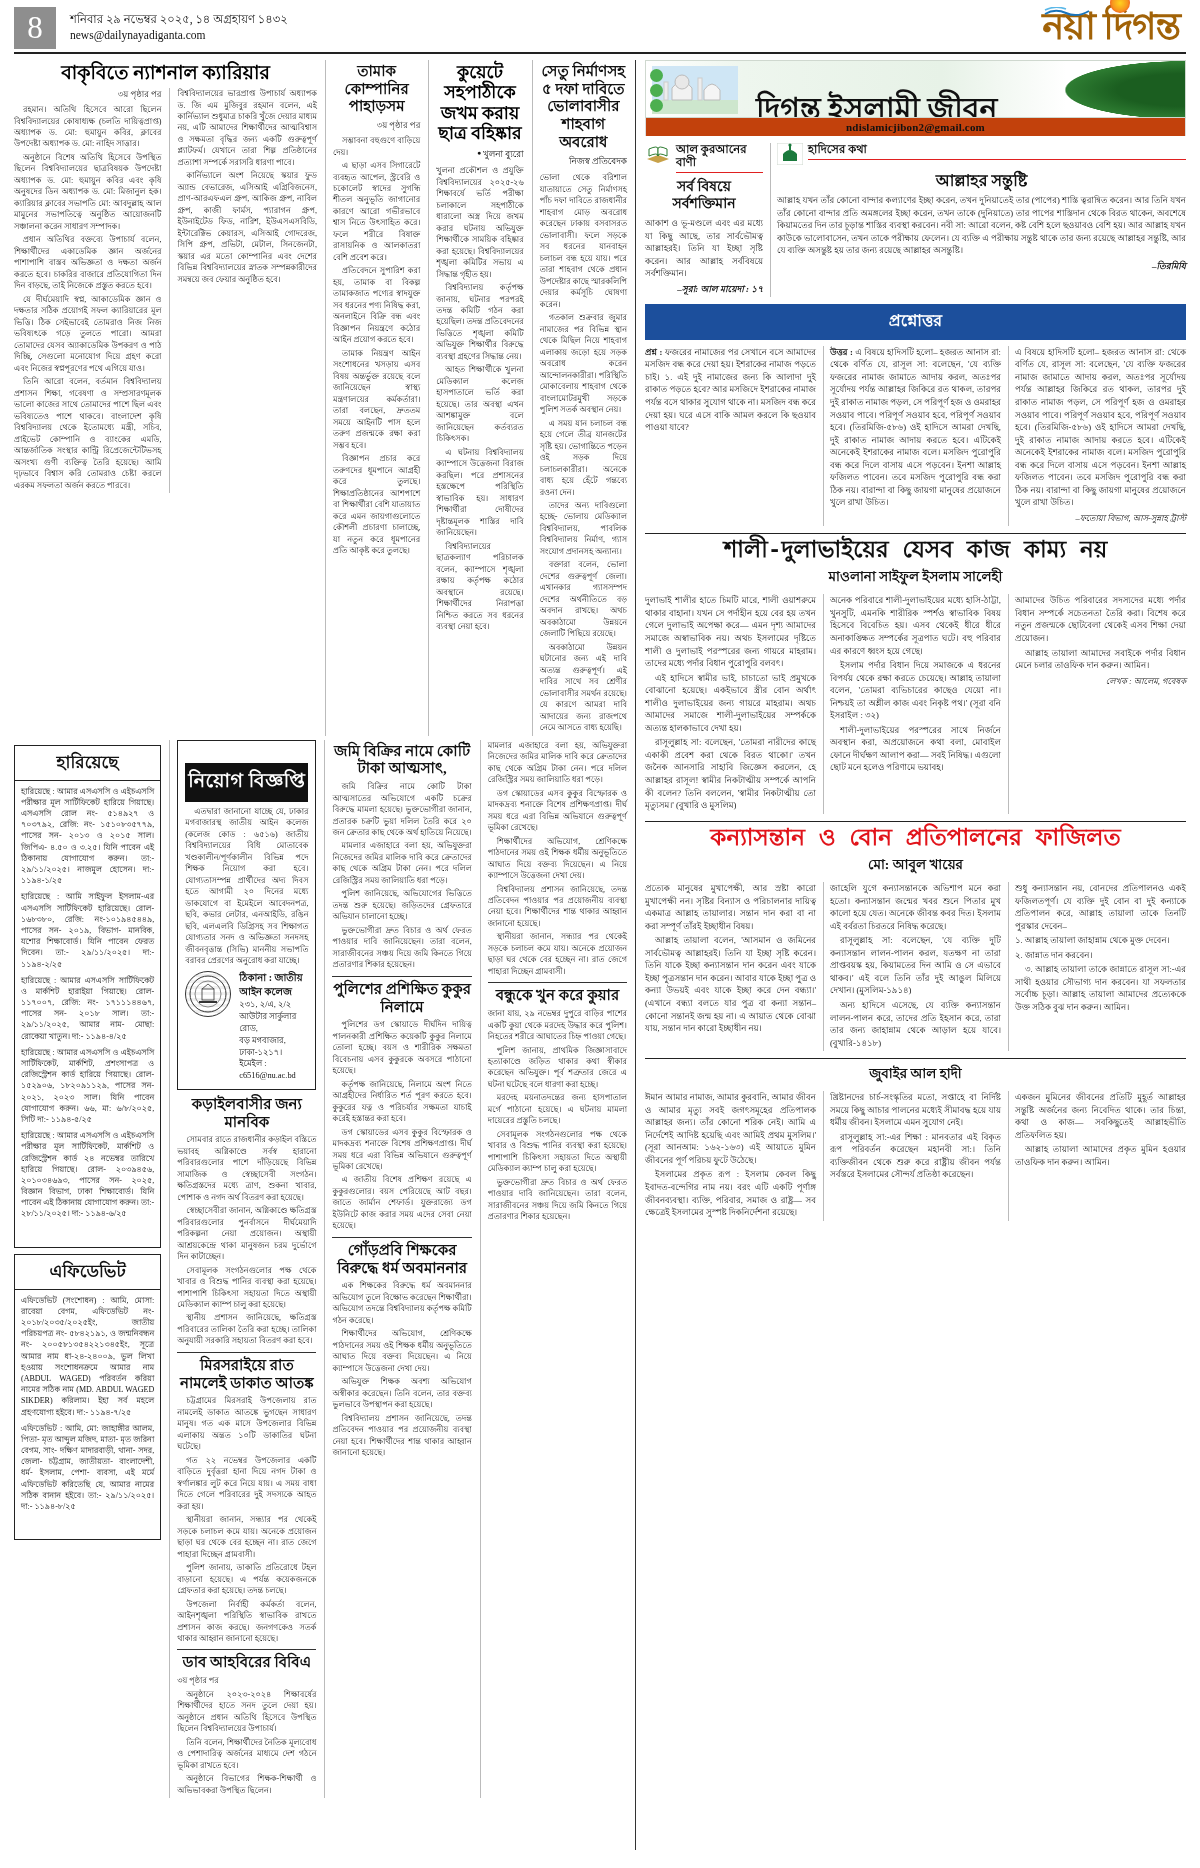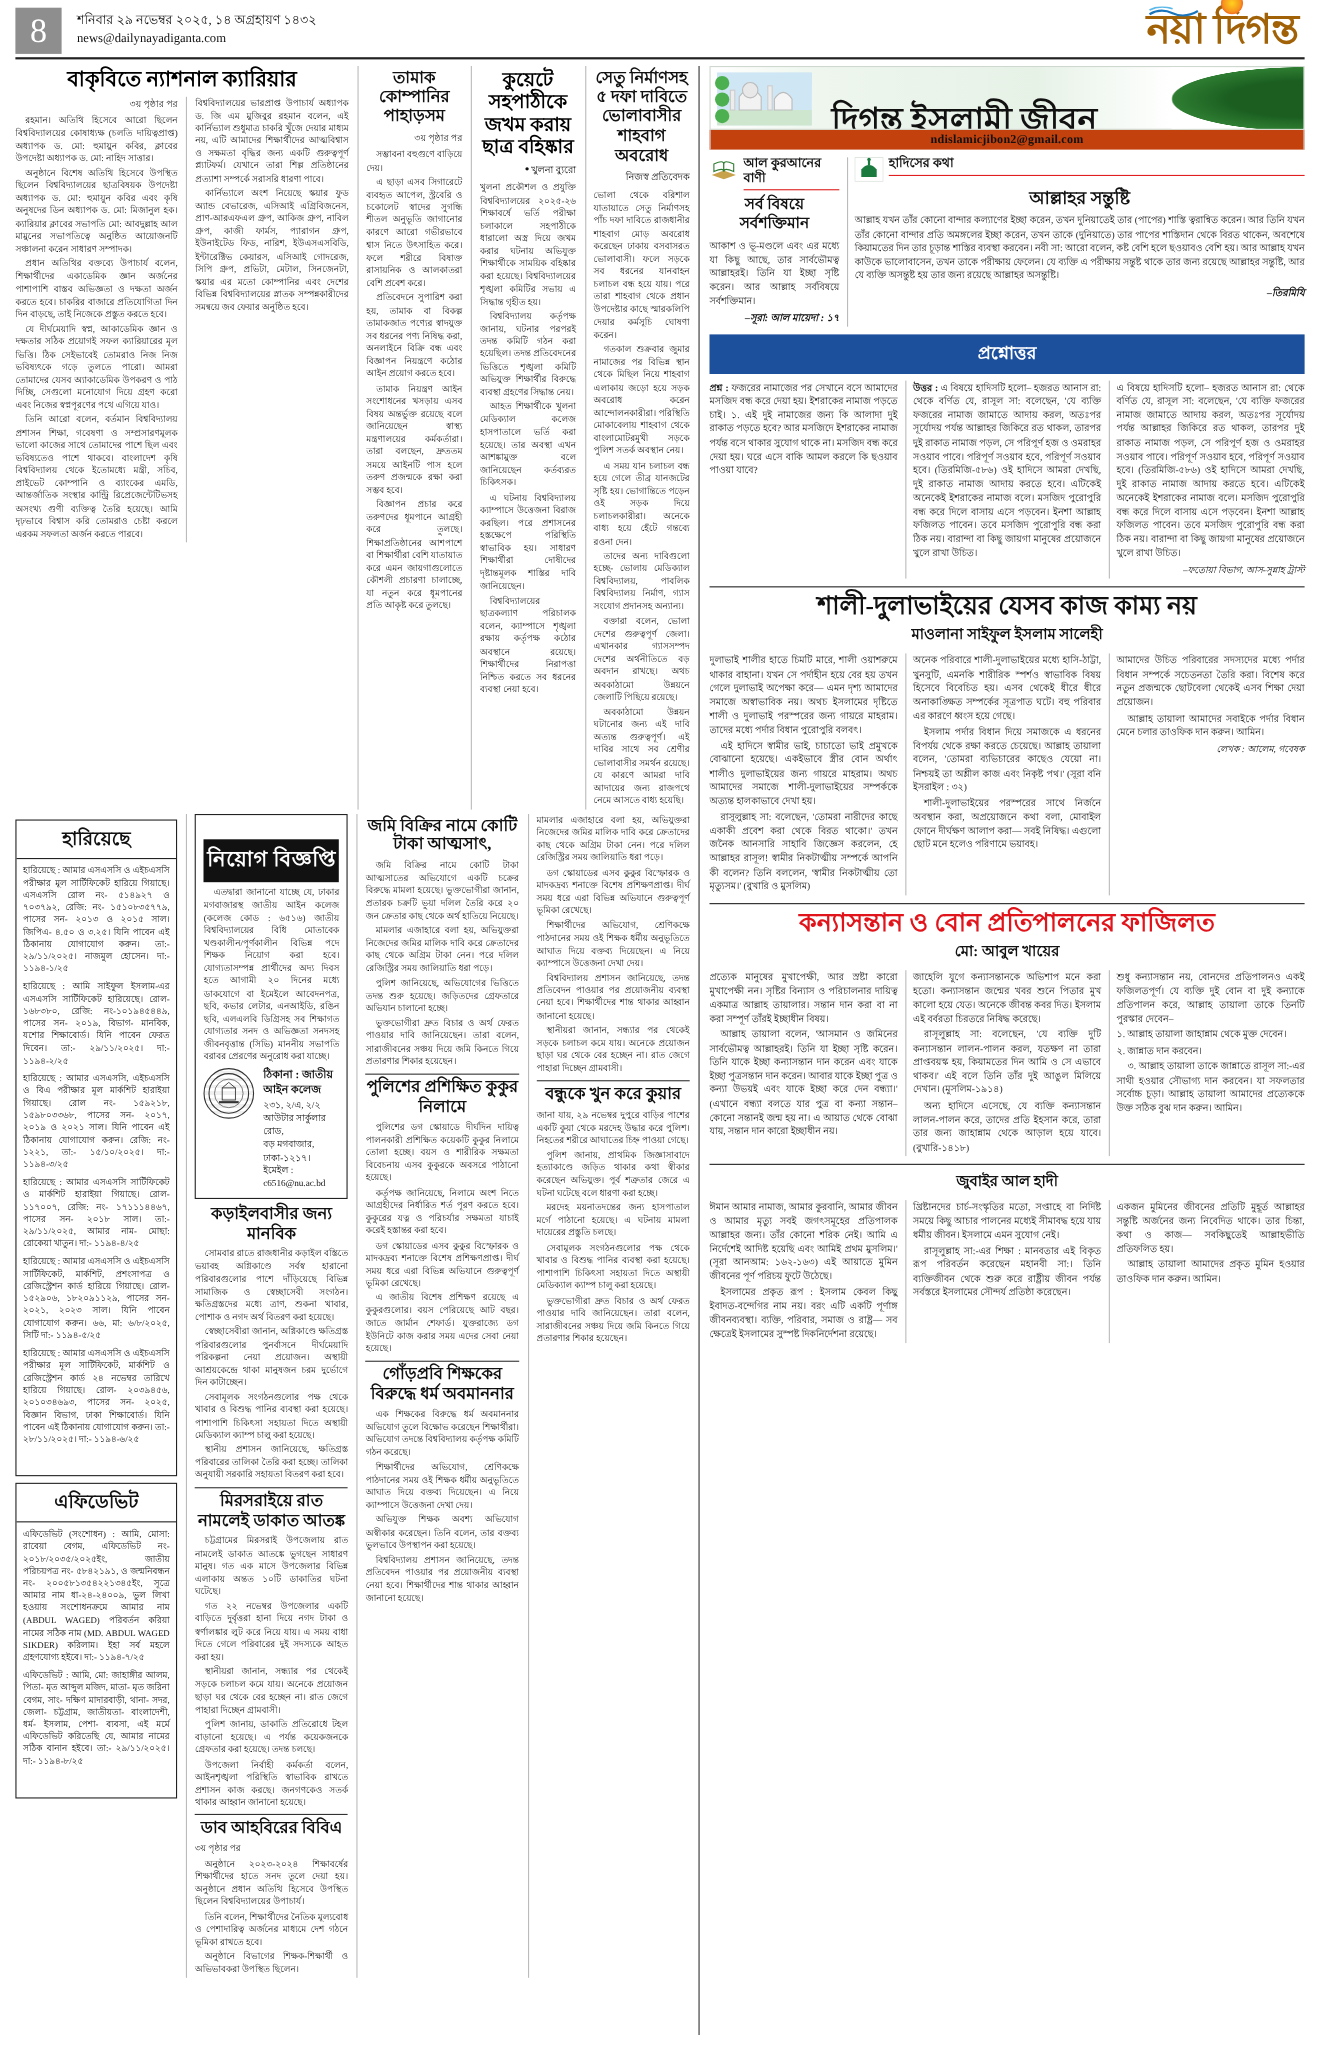--- a/index.html
+++ b/index.html
@@ -96,21 +96,21 @@
   .srcbadge .lbl { font-size:11.5px; font-weight:bold; line-height:1.15; }
   .redline { border-top:1.6px solid #e02020; margin-top:3px; }
   .kicker { text-align:center; font-size:16px; font-weight:bold; line-height:1.2; margin:6px 0 4px 0; }
   .kicker.sm { font-size:14px; }
   .src-ref { text-align:right; font-size:9px; font-weight:bold; font-style:italic; margin-top:2px;}
 
   .blueband { background:#1c4f9c; color:#fff; text-align:center; font-size:16px; font-weight:bold;
               padding:4px 0 5px 0; margin:7px 0 6px 0;}
   .qa-q b, .qa-a b { font-weight:bold; }
 
-  .isl-head { text-align:center; font-size:23px; font-weight:bold; line-height:1.15; margin:4px 0 2px 0; }
+  .isl-head { text-align:center; font-size:23px; font-weight:bold; line-height:1.15; margin:4px 0 2px 0;font-family:Liberation Mono, monospace; }
   .isl-head.red { color:#e1141b; }
   .isl-head.pink { color:#d6197d; }
   .isl-sub { text-align:center; font-size:13.5px; font-weight:bold; margin:0 0 5px 0;}
   .isl-divider { border-top:1.4px solid #222; margin:7px 0 4px 0;}
   p.ibody { font-size:8.6px; line-height:1.46; text-align:justify; margin:0 0 2px 0; text-indent:10px; color:#1a1a1a;}
   p.ibody.noind { text-indent:0; }
   .signoff { text-align:right; font-size:8.4px; font-style:italic; margin-top:3px;}
   .three { display:flex; gap:7px; }
   .three > div { flex:1; }
   .three > div + div { border-left:0.8px solid #bbb; padding-left:6px;}
@@ -194,21 +194,20 @@
         </div>
       </div>
 
       <div class="cols4" style="margin-top:4px;">
 
         <div class="col">
           <div class="boxsec">
             <div class="boxsec-title">হারিয়েছে</div>
             <div class="classified">হারিয়েছে : আমার এসএসসি ও এইচএসসি পরীক্ষার মূল সার্টিফিকেট হারিয়ে গিয়াছে। এসএসসি রোল নং- ৫১৪৯২৭ ও ৭০৩৭৯২, রেজি: নং- ১৫১০৮৩৫৭৭৯, পাসের সন- ২০১৩ ও ২০১৫ সাল। জিপিএ- ৪.৫০ ও ৩.২৫। যিনি পাবেন এই ঠিকানায় যোগাযোগ করুন। তা:- ২৯/১১/২০২৫। নাজমুল হোসেন। দা:- ১১৯৪-১/২৫</div>
             <div class="classified">হারিয়েছে : আমি সাইফুল ইসলাম-এর এসএসসি সার্টিফিকেট হারিয়েছে। রোল- ১৬৮৩৮০, রেজি: নং-১০১৯৪৫৪৪৯, পাসের সন- ২০১৯, বিভাগ- মানবিক, যশোর শিক্ষাবোর্ড। যিনি পাবেন ফেরত দিবেন। তা:- ২৯/১১/২০২৫। দা:- ১১৯৪-২/২৫</div>
-            <div class="classified">হারিয়েছে : আমার এসএসসি, এইচএসসি ও বিএ পরীক্ষার মূল মার্কশিট হারাইয়া গিয়াছে। রোল নং- ১৫৯২১৮, ১৫৯৮০৩৩৬৮, পাসের সন- ২০১৭, ২০১৯ ও ২০২১ সাল। যিনি পাবেন এই ঠিকানায় যোগাযোগ করুন। রেজি: নং- ১২২১, তা:- ১৫/১০/২০২৫। দা:- ১১৯৪-৩/২৫</div>
             <div class="classified">হারিয়েছে : আমার এসএসসি সার্টিফিকেট ও মার্কশিট হারাইয়া গিয়াছে। রোল- ১১৭০০৭, রেজি: নং- ১৭১১১৪৪৬৭, পাসের সন- ২০১৮ সাল। তা:- ২৯/১১/২০২৫, আমার নাম- মোছা: রোকেয়া খাতুন। দা:- ১১৯৪-৪/২৫</div>
             <div class="classified">হারিয়েছে : আমার এসএসসি ও এইচএসসি সার্টিফিকেট, মার্কশিট, প্রশংসাপত্র ও রেজিস্ট্রেশন কার্ড হারিয়ে গিয়াছে। রোল- ১৫২৯০৬, ১৮২০৯১১২৯, পাসের সন- ২০২১, ২০২৩ সাল। যিনি পাবেন যোগাযোগ করুন। ৬৬, মা: ৬/৮/২০২৫, সিটি দা:- ১১৯৪-৫/২৫</div>
             <div class="classified">হারিয়েছে : আমার এসএসসি ও এইচএসসি পরীক্ষার মূল সার্টিফিকেট, মার্কশিট ও রেজিস্ট্রেশন কার্ড ২৪ নভেম্বর তারিখে হারিয়ে গিয়াছে। রোল- ২০৩৯৪৫৬, ২০১০৩৪৬৯৩, পাসের সন- ২০২৫, বিজ্ঞান বিভাগ, ঢাকা শিক্ষাবোর্ড। যিনি পাবেন এই ঠিকানায় যোগাযোগ করুন। তা:- ২৮/১১/২০২৫। দা:- ১১৯৪-৬/২৫</div>
           </div>
           <div class="boxsec">
             <div class="boxsec-title">এফিডেভিট</div>
             <div class="classified">এফিডেভিট (সংশোধন) : আমি, মোসা: রাবেয়া বেগম, এফিডেভিট নং- ২০১৮/২০৩৫/২০২৫ইং, জাতীয় পরিচয়পত্র নং- ৫৮৪২১৯১, ও জন্মনিবন্ধন নং- ২০০৫৮১৩৫৪২২১৩৪৫ইং, সূত্রে আমার নাম ধা-২৪-২৪০০৯, ভুল লিখা হওয়ায় সংশোধনক্রমে আমার নাম (ABDUL WAGED) পরিবর্তন করিয়া নামের সঠিক নাম (MD. ABDUL WAGED SIKDER) করিলাম। ইহা সর্ব মহলে গ্রহণযোগ্য হইবে। দা:- ১১৯৪-৭/২৫</div>
             <div class="classified">এফিডেভিট : আমি, মো: জাহাঙ্গীর আলম, পিতা- মৃত আব্দুল মজিদ, মাতা- মৃত জরিনা বেগম, সাং- দক্ষিণ মাদারবাড়ী, থানা- সদর, জেলা- চট্টগ্রাম, জাতীয়তা- বাংলাদেশী, ধর্ম- ইসলাম, পেশা- ব্যবসা, এই মর্মে এফিডেভিট করিতেছি যে, আমার নামের সঠিক বানান হইবে। তা:- ২৯/১১/২০২৫। দা:- ১১৯৪-৮/২৫</div>
           </div>
         </div>

